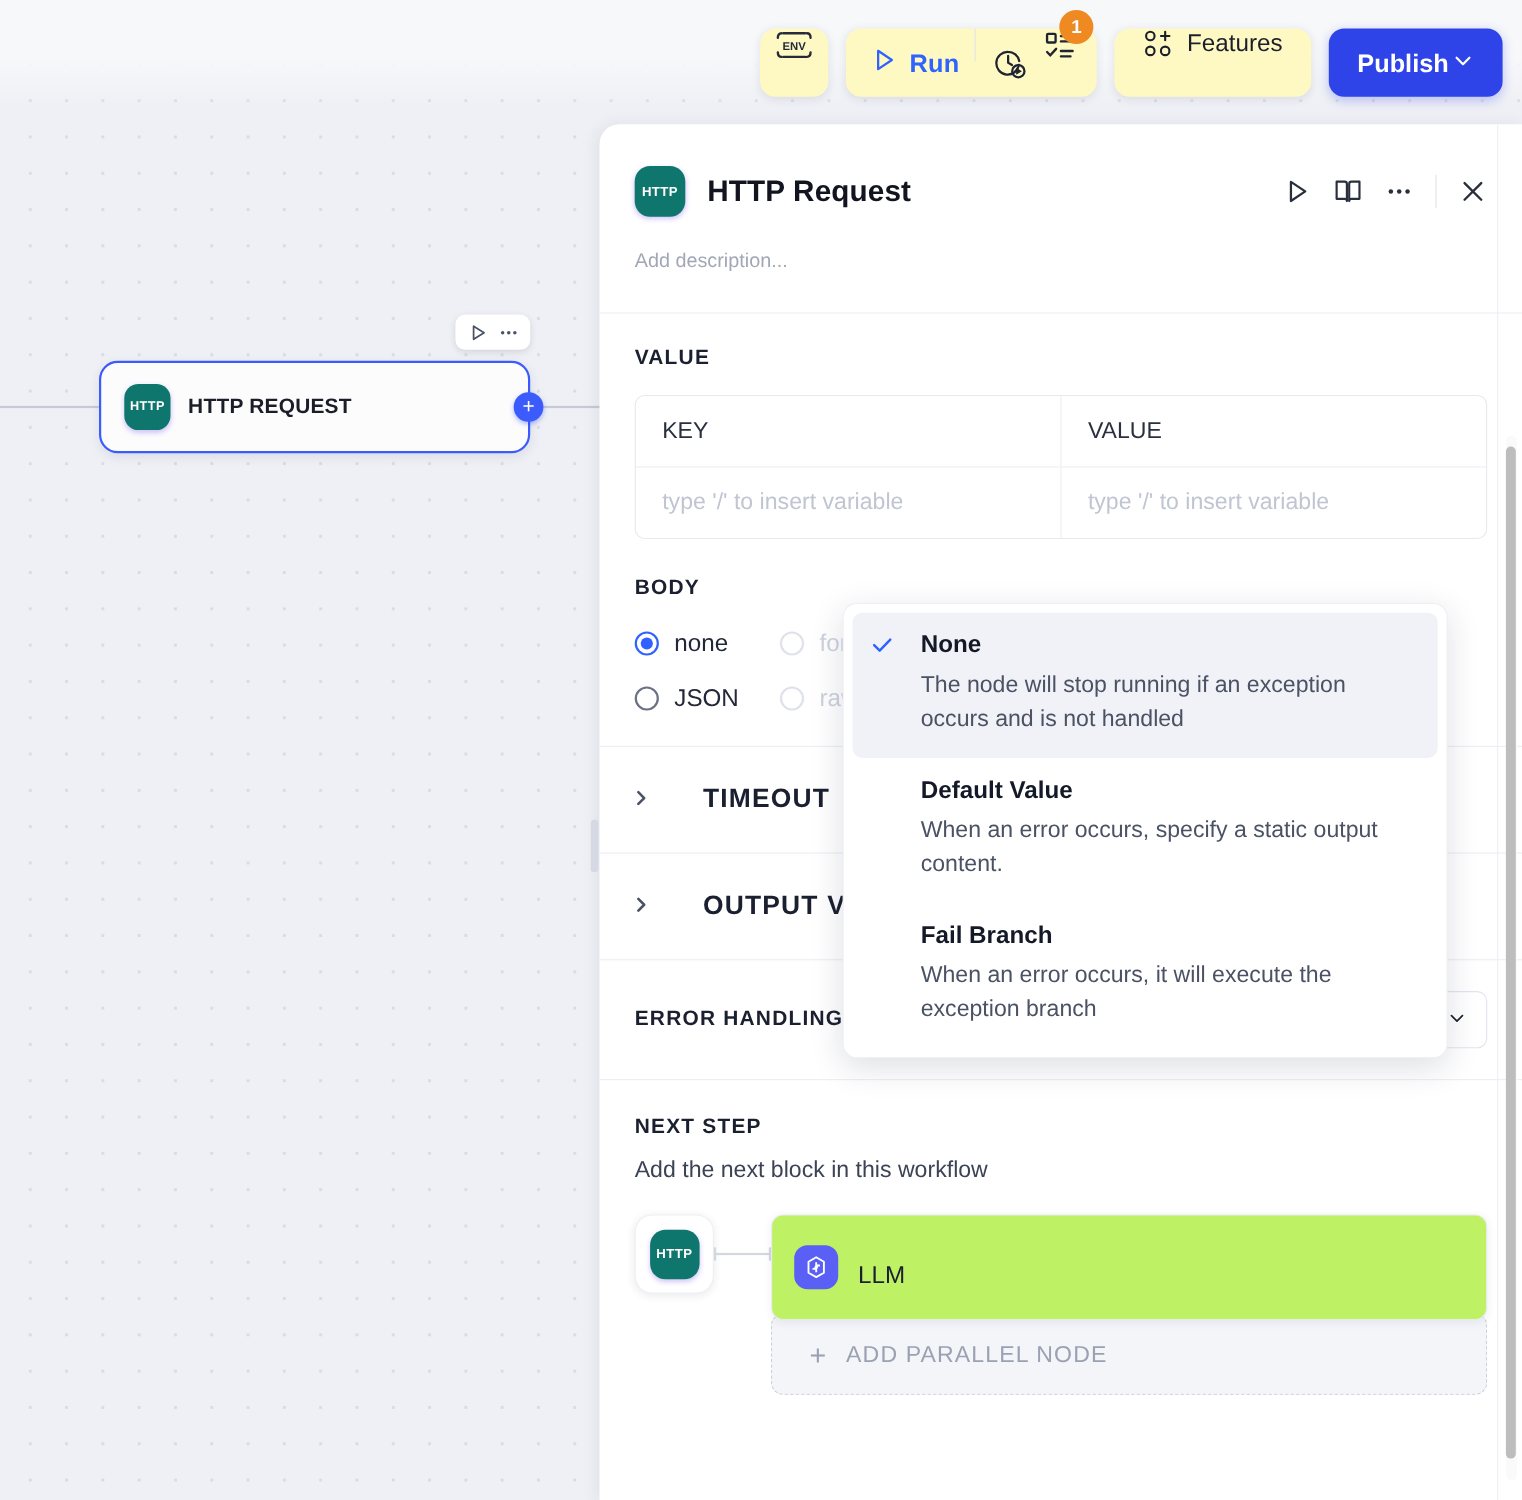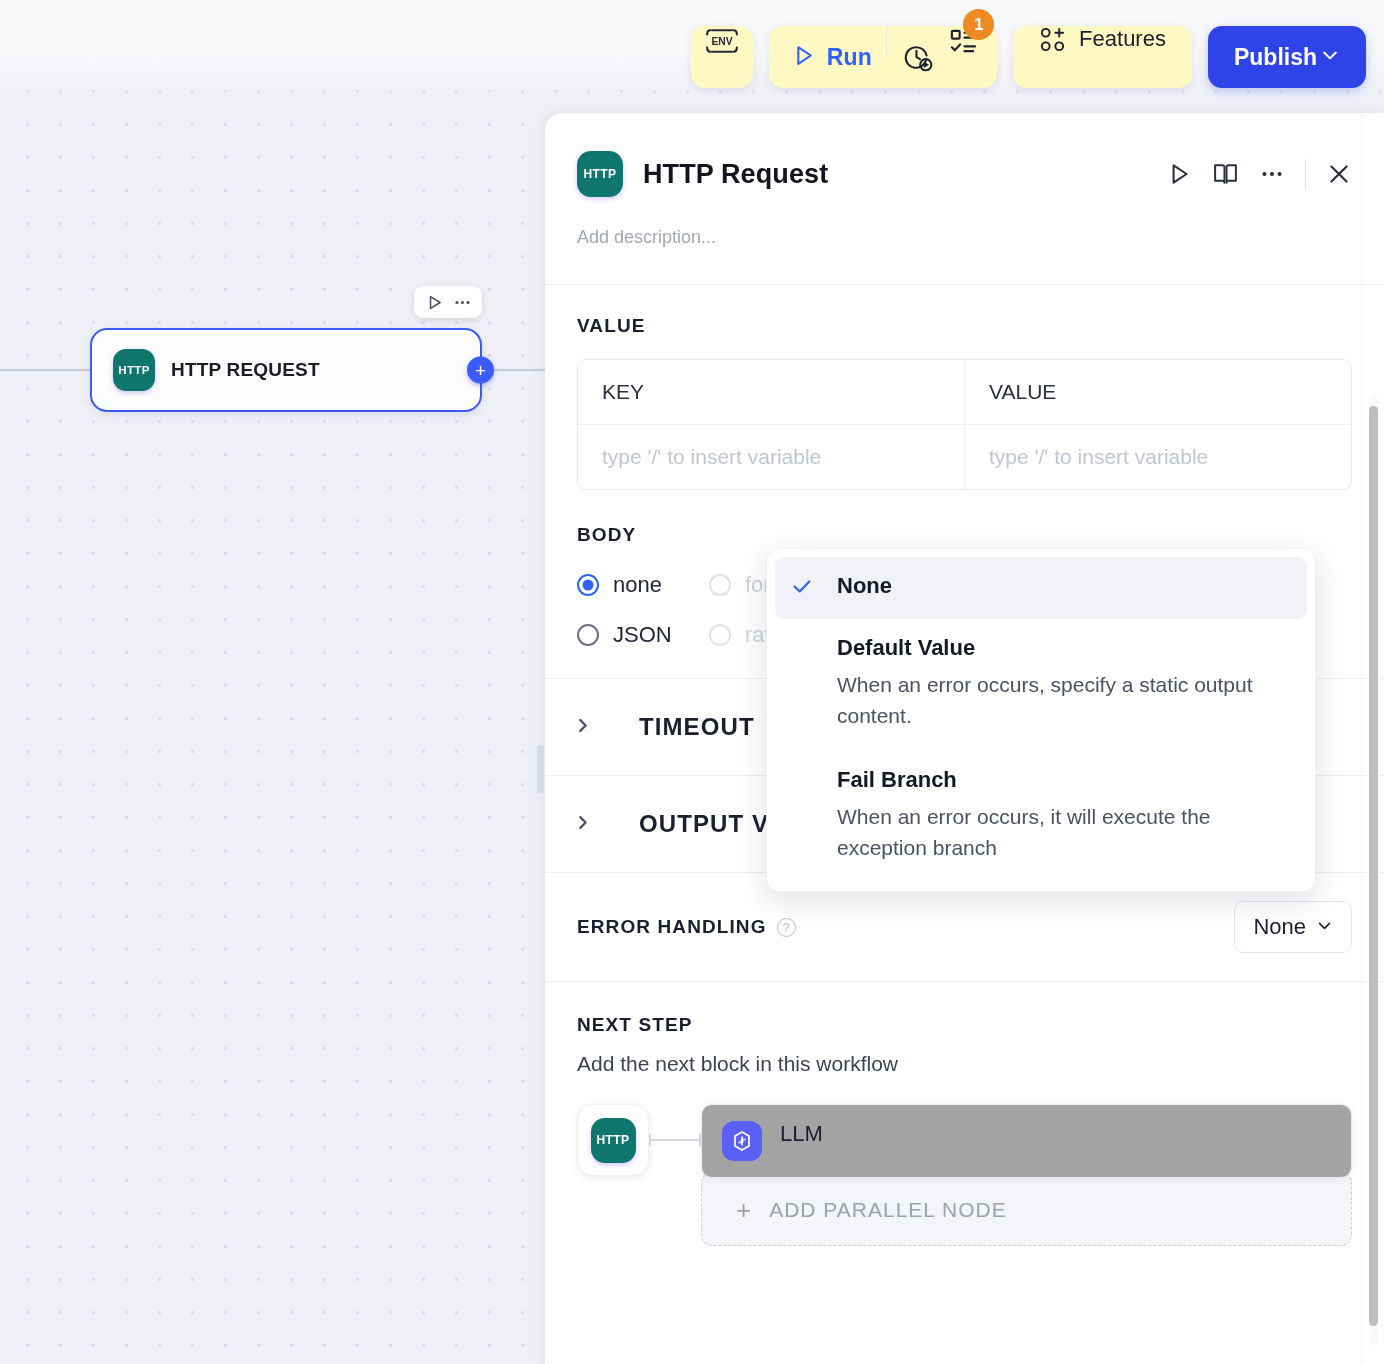--- a/index.html
+++ b/index.html
@@ -179,23 +179,23 @@
     display: flex; align-items: center; justify-content: center; flex: none;
   }
   #flow-src .http-badge { width: 45px; height: 45px; border-radius: 14px; font-size: 12px; }
   #flow-conn { width: 52px; height: 72px; display: flex; align-items: center; flex: none; }
   #flow-conn .bar { width: 100%; height: 2px; background: #d3d7e0; position: relative; }
   #flow-conn .bar::before, #flow-conn .bar::after { content:""; position:absolute; top:-5px; width:2px; height:12px; background:#d3d7e0; }
   #flow-conn .bar::before { left: 0; }
   #flow-conn .bar::after { right: 0; }
   #flow-right { flex: 1; }
   #llm-card {
-    background: #a3a3a3; border: 1px solid #e9ebf1; border-radius: 11px;
+    background: #bef264; border: 1px solid #e9ebf1; border-radius: 11px;
     box-shadow: 0 2px 8px rgba(30,38,70,.07);
-    padding: 16px 20px; display: flex; align-items: flex-start; gap: 18px;
+    padding: 27px 20px; display: flex; align-items: flex-end; gap: 18px;
     position: relative; z-index: 2;
   }
   #llm-icon {
     width: 40px; height: 40px; border-radius: 12px; background: #5a60f6;
     display: flex; align-items: center; justify-content: center; color: #fff; flex: none;
   }
   #llm-label { font-size: 22px; color: #1b2030; }
   #add-parallel {
     margin-top: -6px; border: 1.6px dashed #c8cdd9; border-radius: 11px;
     background: #f4f5f9; padding: 24px 0 22px 0;
@@ -481,20 +481,21 @@
 </div>
 
 <div id="dropdown">
   <div class="dd-item sel">
     <span class="dd-check">
       <svg width="22" height="22" viewBox="0 0 24 24" fill="none" stroke="currentColor" stroke-width="2.4" stroke-linecap="round" stroke-linejoin="round">
           <path d="M4 12.5l5.5 5.5L20 7"></path>
         </svg>
     </span>
     <div class="dd-title">None</div>
+    <div class="dd-desc">The node will stop running if an exception occurs and is not handled</div>
   </div>
   <div class="dd-item">
     <div class="dd-title">Default Value</div>
     <div class="dd-desc">When an error occurs, specify a static output content.</div>
   </div>
   <div class="dd-item">
     <div class="dd-title">Fail Branch</div>
     <div class="dd-desc">When an error occurs, it will execute the exception branch</div>
   </div>
 </div>

